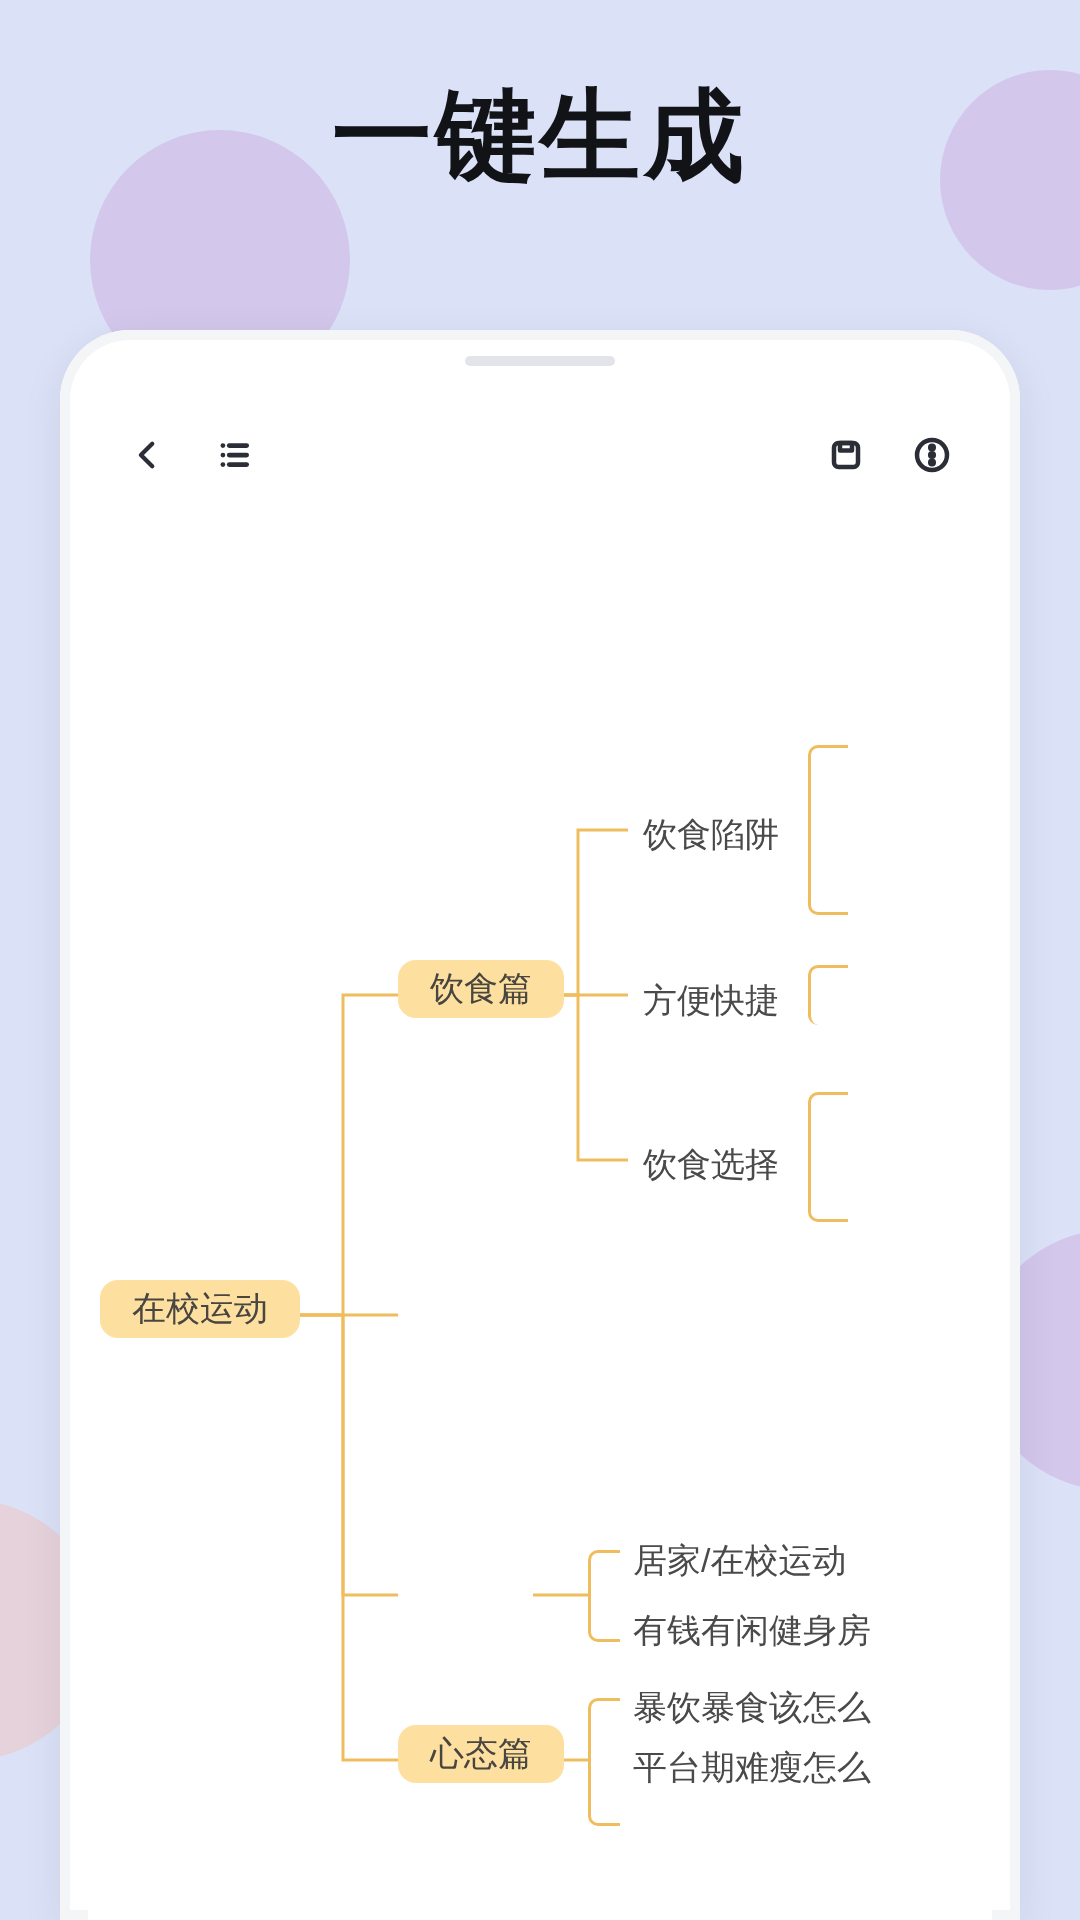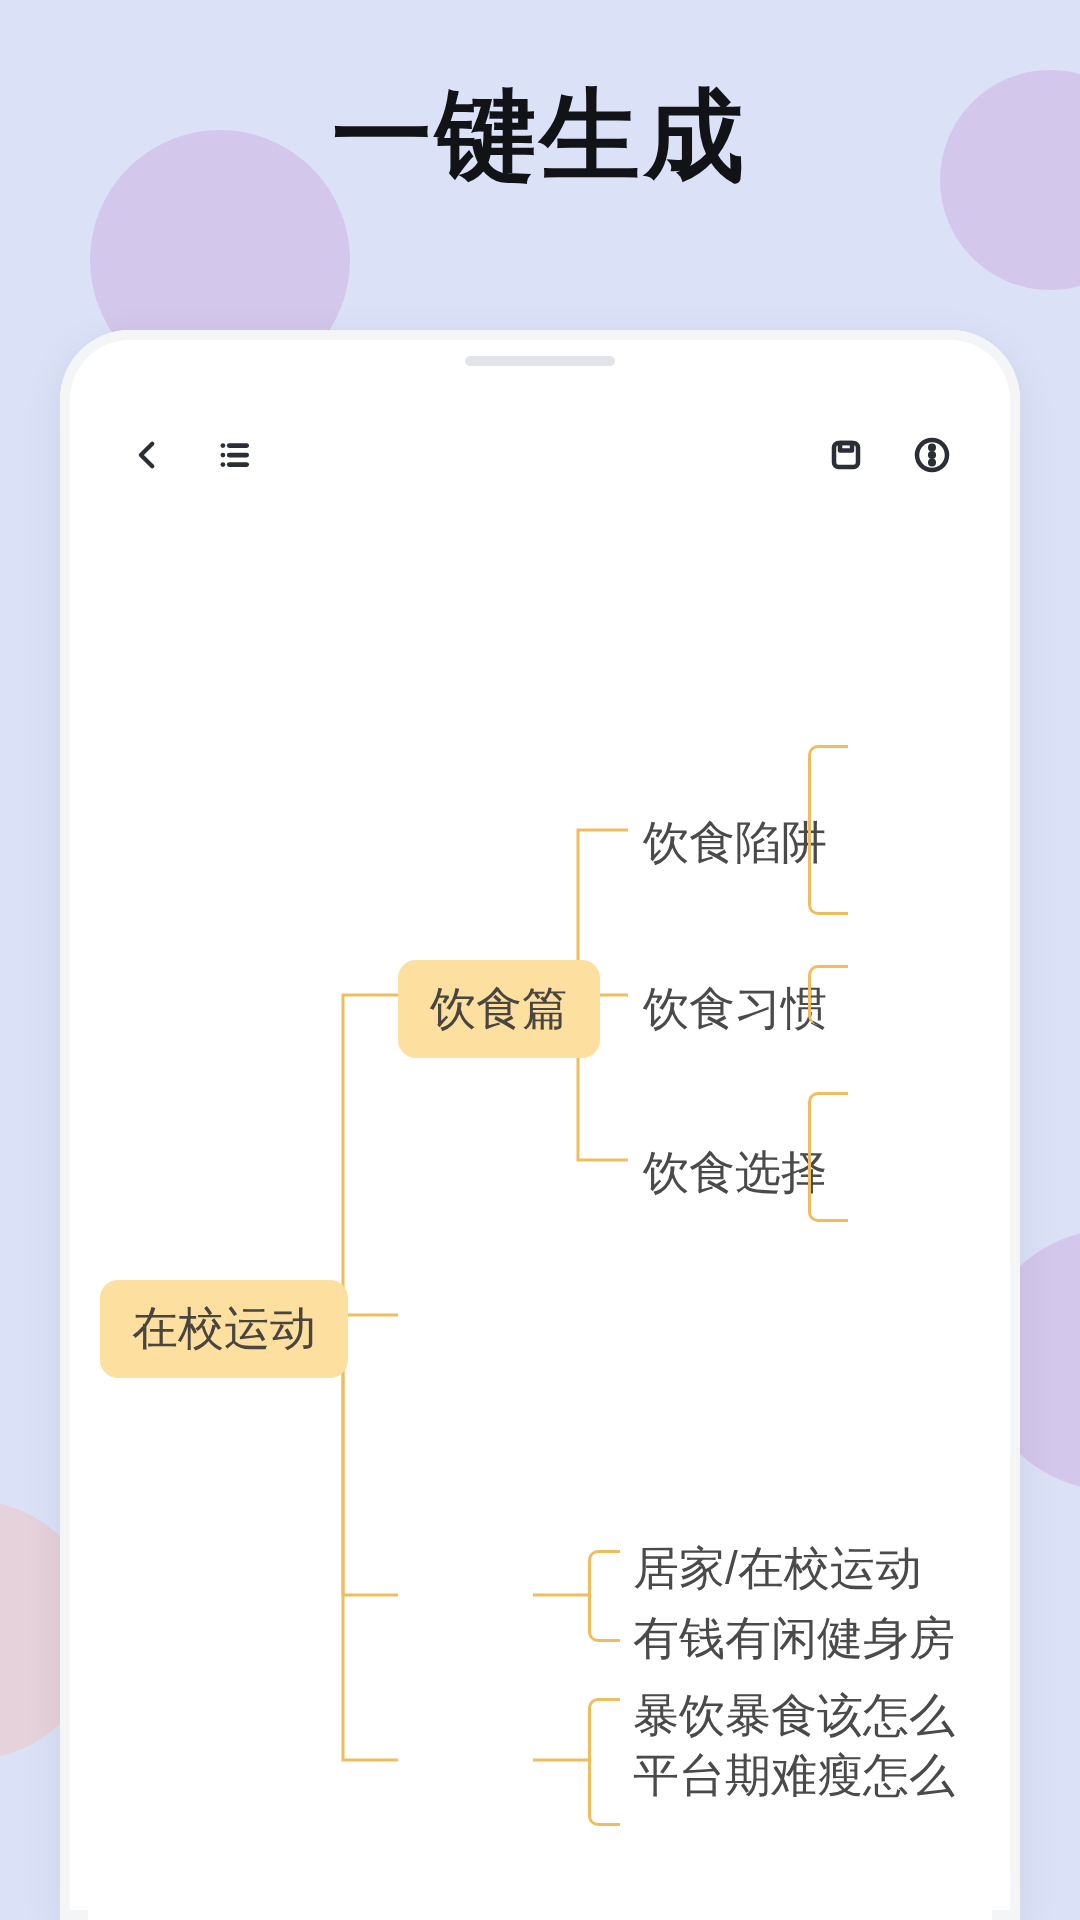--- a/index.html
+++ b/index.html
@@ -60,27 +60,27 @@
   .icon-btn { width: 48px; height: 48px; display: flex; align-items: center; justify-content: center; cursor: pointer; }
   .icon-btn svg { stroke: #2b2e36; fill: none; stroke-width: 3; stroke-linecap: round; stroke-linejoin: round; }
 
   
   .canvas { position: absolute; left: 0; right: 0; top: 130px; bottom: 0; }
   .connectors { position: absolute; inset: 0; }
   .connectors line, .connectors path { stroke: #f0bd5e; stroke-width: 3; fill: none; }
 
   .node {
     position: absolute;
-    font-size: 46px;
+    font-size: 34px;
     color: #494540;
     white-space: nowrap;
   }
   .node.pill {
     background: #fde09f;
-    padding: 18px 32px;
+    padding: 6px 32px;
     border-radius: 18px;
   }
   .node.leaf { color: #4a4a4a; }
   .leaf-bracket {
     position: absolute;
     border-left: 3px solid #f0bd5e;
     border-top: 3px solid #f0bd5e;
     border-bottom: 3px solid #f0bd5e;
     border-radius: 10px 0 0 10px;
   }
@@ -150,28 +150,29 @@
 
         <line x1="445" y1="1075" x2="500" y2="1075"></line>
         <line x1="445" y1="1240" x2="500" y2="1240"></line>
       </svg>
 
       <div class="node pill" style="left:12px; top:760px;">在校运动</div>
 
       <div class="node pill" style="left:310px; top:440px;">饮食篇</div>
       <div class="node leaf" style="left:555px; top:292px;">饮食陷阱</div>
       <div class="leaf-bracket" style="left:720px; top:225px; width:40px; height:170px;"></div>
-      <div class="node leaf" style="left:555px; top:458px;">饮食习惯</div>
+      <div class="node leaf" style="left:555px; top:458px;">方便快捷</div>
       <div class="leaf-bracket" style="left:720px; top:445px; width:40px; height:60px; border-bottom:none;"></div>
       <div class="node leaf" style="left:555px; top:622px;">饮食选择</div>
       <div class="leaf-bracket" style="left:720px; top:572px; width:40px; height:130px;"></div>
 
       <div class="leaf-bracket" style="left:500px; top:1030px; width:32px; height:92px;"></div>
       <div class="node leaf" style="left:545px; top:1018px;">居家/在校运动</div>
       <div class="node leaf" style="left:545px; top:1088px;">有钱有闲健身房</div>
 
+      <div class="node pill" style="left:310px; top:1205px;">心态篇</div>
       <div class="leaf-bracket" style="left:500px; top:1178px; width:32px; height:128px;"></div>
       <div class="node leaf" style="left:545px; top:1165px;">暴饮暴食该怎么</div>
       <div class="node leaf" style="left:545px; top:1225px;">平台期难瘦怎么</div>
     </div>
 
   </div>
 </div>
 
 </body></html>

